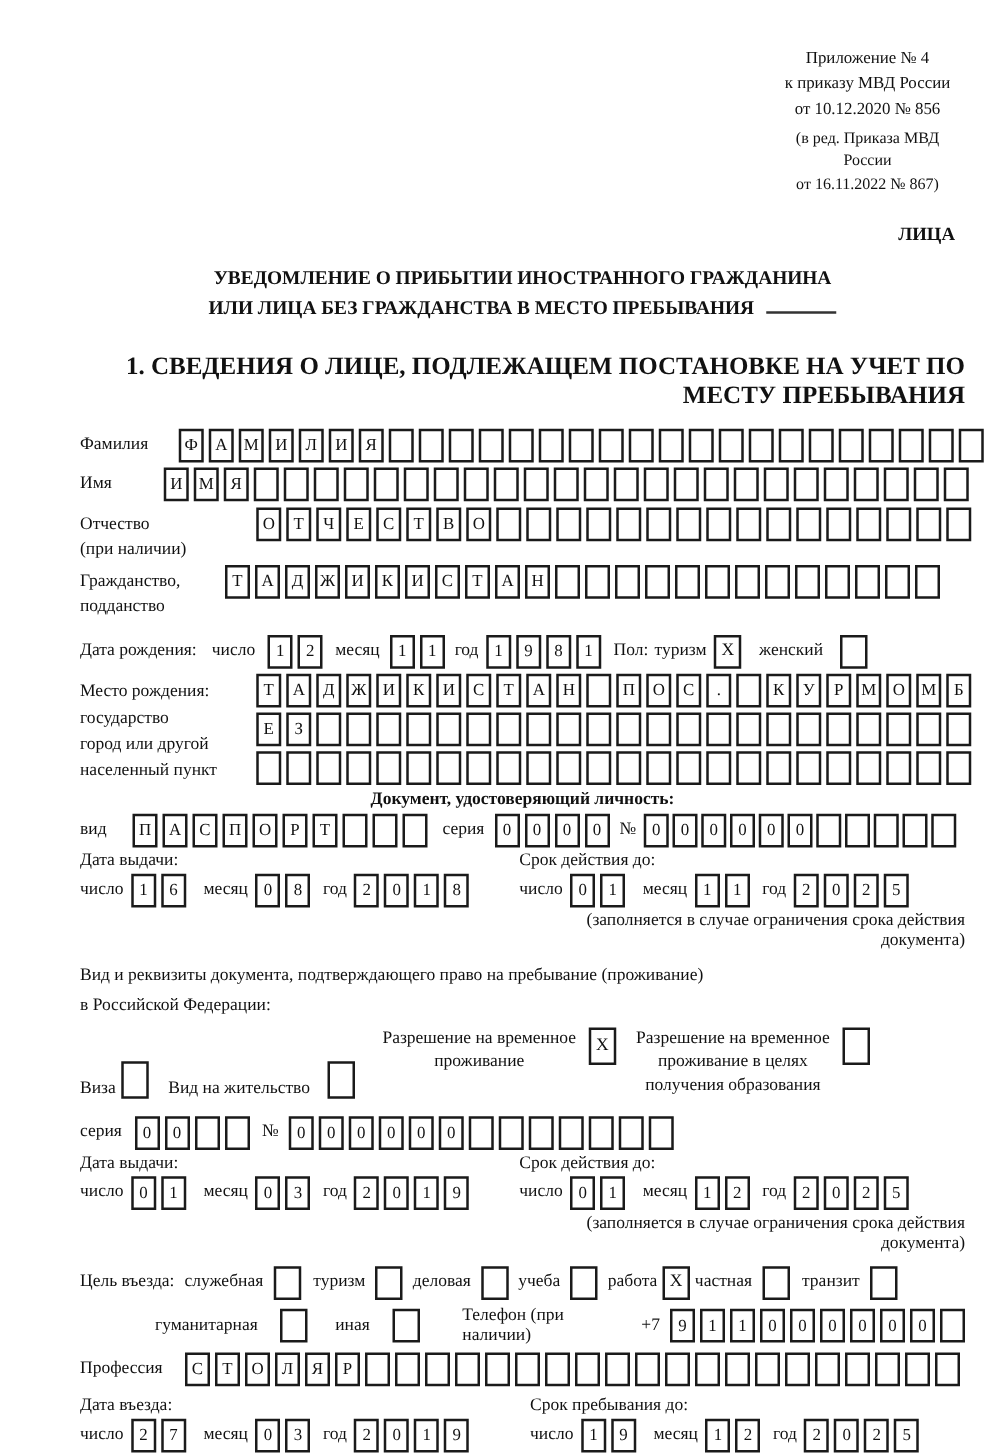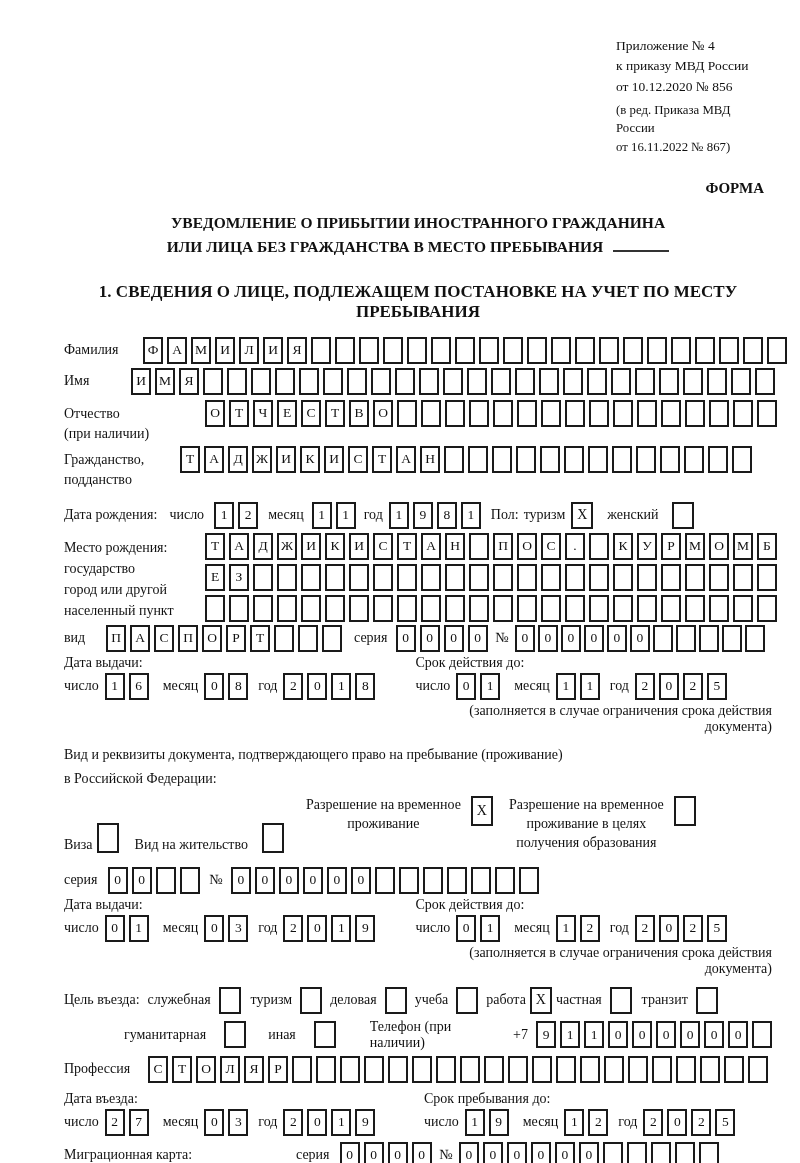--- a/index.html
+++ b/index.html
@@ -2,26 +2,26 @@
 <html><head>
 <meta charset="utf-8">
 <style>
   * { margin:0; padding:0; box-sizing:border-box; }
   html,body { background:#fff; }
   .page {
     width:800px; height:1163px; background:#ffffff; color:#111;
     font-family:"Liberation Serif","DejaVu Serif",serif;
     position:relative; padding:36px 28px 0 64px; overflow:hidden;
   }
-  .hdr { margin-left:552px; font-size:13.5px; line-height:1.5; }
+  .hdr { margin-left:552px; font-size:13.5px; line-height:1.5;text-align:center; }
   .hdr .sub { font-size:12.8px; margin-top:4px; line-height:1.45; }
   .forma { text-align:right; padding-right:8px; margin-top:24px; font-weight:bold; font-size:15px; }
   .title { margin-top:14px; text-align:center; font-weight:bold; font-size:15.5px; line-height:1.5; }
   .title-underline { display:inline-block; width:56px; border-bottom:2px solid #333; height:1em; margin-left:10px; }
-  .sect { margin-top:24px; text-align:center; font-weight:bold; font-size:17px; }
+  .sect { margin-top:24px; text-align:right; font-weight:bold; font-size:20px; }
   .row { display:flex; align-items:flex-start; }
   .lbl { font-size:14px; padding-top:5px; flex:none; }
   .lbl2 { font-size:14px; line-height:20px; padding-top:4px; flex:none; }
   .cells { display:flex; gap:4px; flex:none; }
   .cell {
     width:20px; height:27px; border:2px solid #1a1a1a; flex:none;
     display:flex; align-items:center; justify-content:center;
     font-size:13.5px; font-family:inherit;
   }
   .checkbox {
@@ -48,21 +48,21 @@
   <div class="hdr">
     <div>Приложение № 4</div>
     <div>к приказу МВД России</div>
     <div>от 10.12.2020 № 856</div>
     <div class="sub">
       <div>(в ред. Приказа МВД России</div>
       <div>от 16.11.2022 № 867)</div>
     </div>
   </div>
 
-  <div class="forma">ФОРМА</div>
+  <div class="forma">ЛИЦА</div>
 
   <div class="title">
     <div>УВЕДОМЛЕНИЕ О ПРИБЫТИИ ИНОСТРАННОГО ГРАЖДАНИНА</div>
     <div><span>ИЛИ ЛИЦА БЕЗ ГРАЖДАНСТВА В МЕСТО ПРЕБЫВАНИЯ</span><span class="title-underline"></span></div>
   </div>
 
   <div class="sect">1. СВЕДЕНИЯ О ЛИЦЕ, ПОДЛЕЖАЩЕМ ПОСТАНОВКЕ НА УЧЕТ ПО МЕСТУ ПРЕБЫВАНИЯ</div>
 
   <div class="row" style="margin-top:15px;gap:12px;">
     <span class="lbl" style="width:67px;">Фамилия</span>
@@ -304,20 +304,21 @@
           <span class="cell"></span>
           <span class="cell"></span>
           <span class="cell"></span>
           <span class="cell"></span>
           <span class="cell"></span>
           <span class="cell"></span>
         </div>
     </div>
   </div>
 
+  <div style="margin-top:4px; text-align:center; font-weight:bold; font-size:14px;">Документ, удостоверяющий личность:</div>
 
   <div class="row" style="margin-top:3px; align-items:center;">
     <span class="pt" style="width:42px;">вид</span>
     <div class="cells">
         <span class="cell">П</span>
         <span class="cell">А</span>
         <span class="cell">С</span>
         <span class="cell">П</span>
         <span class="cell">О</span>
         <span class="cell">Р</span>

